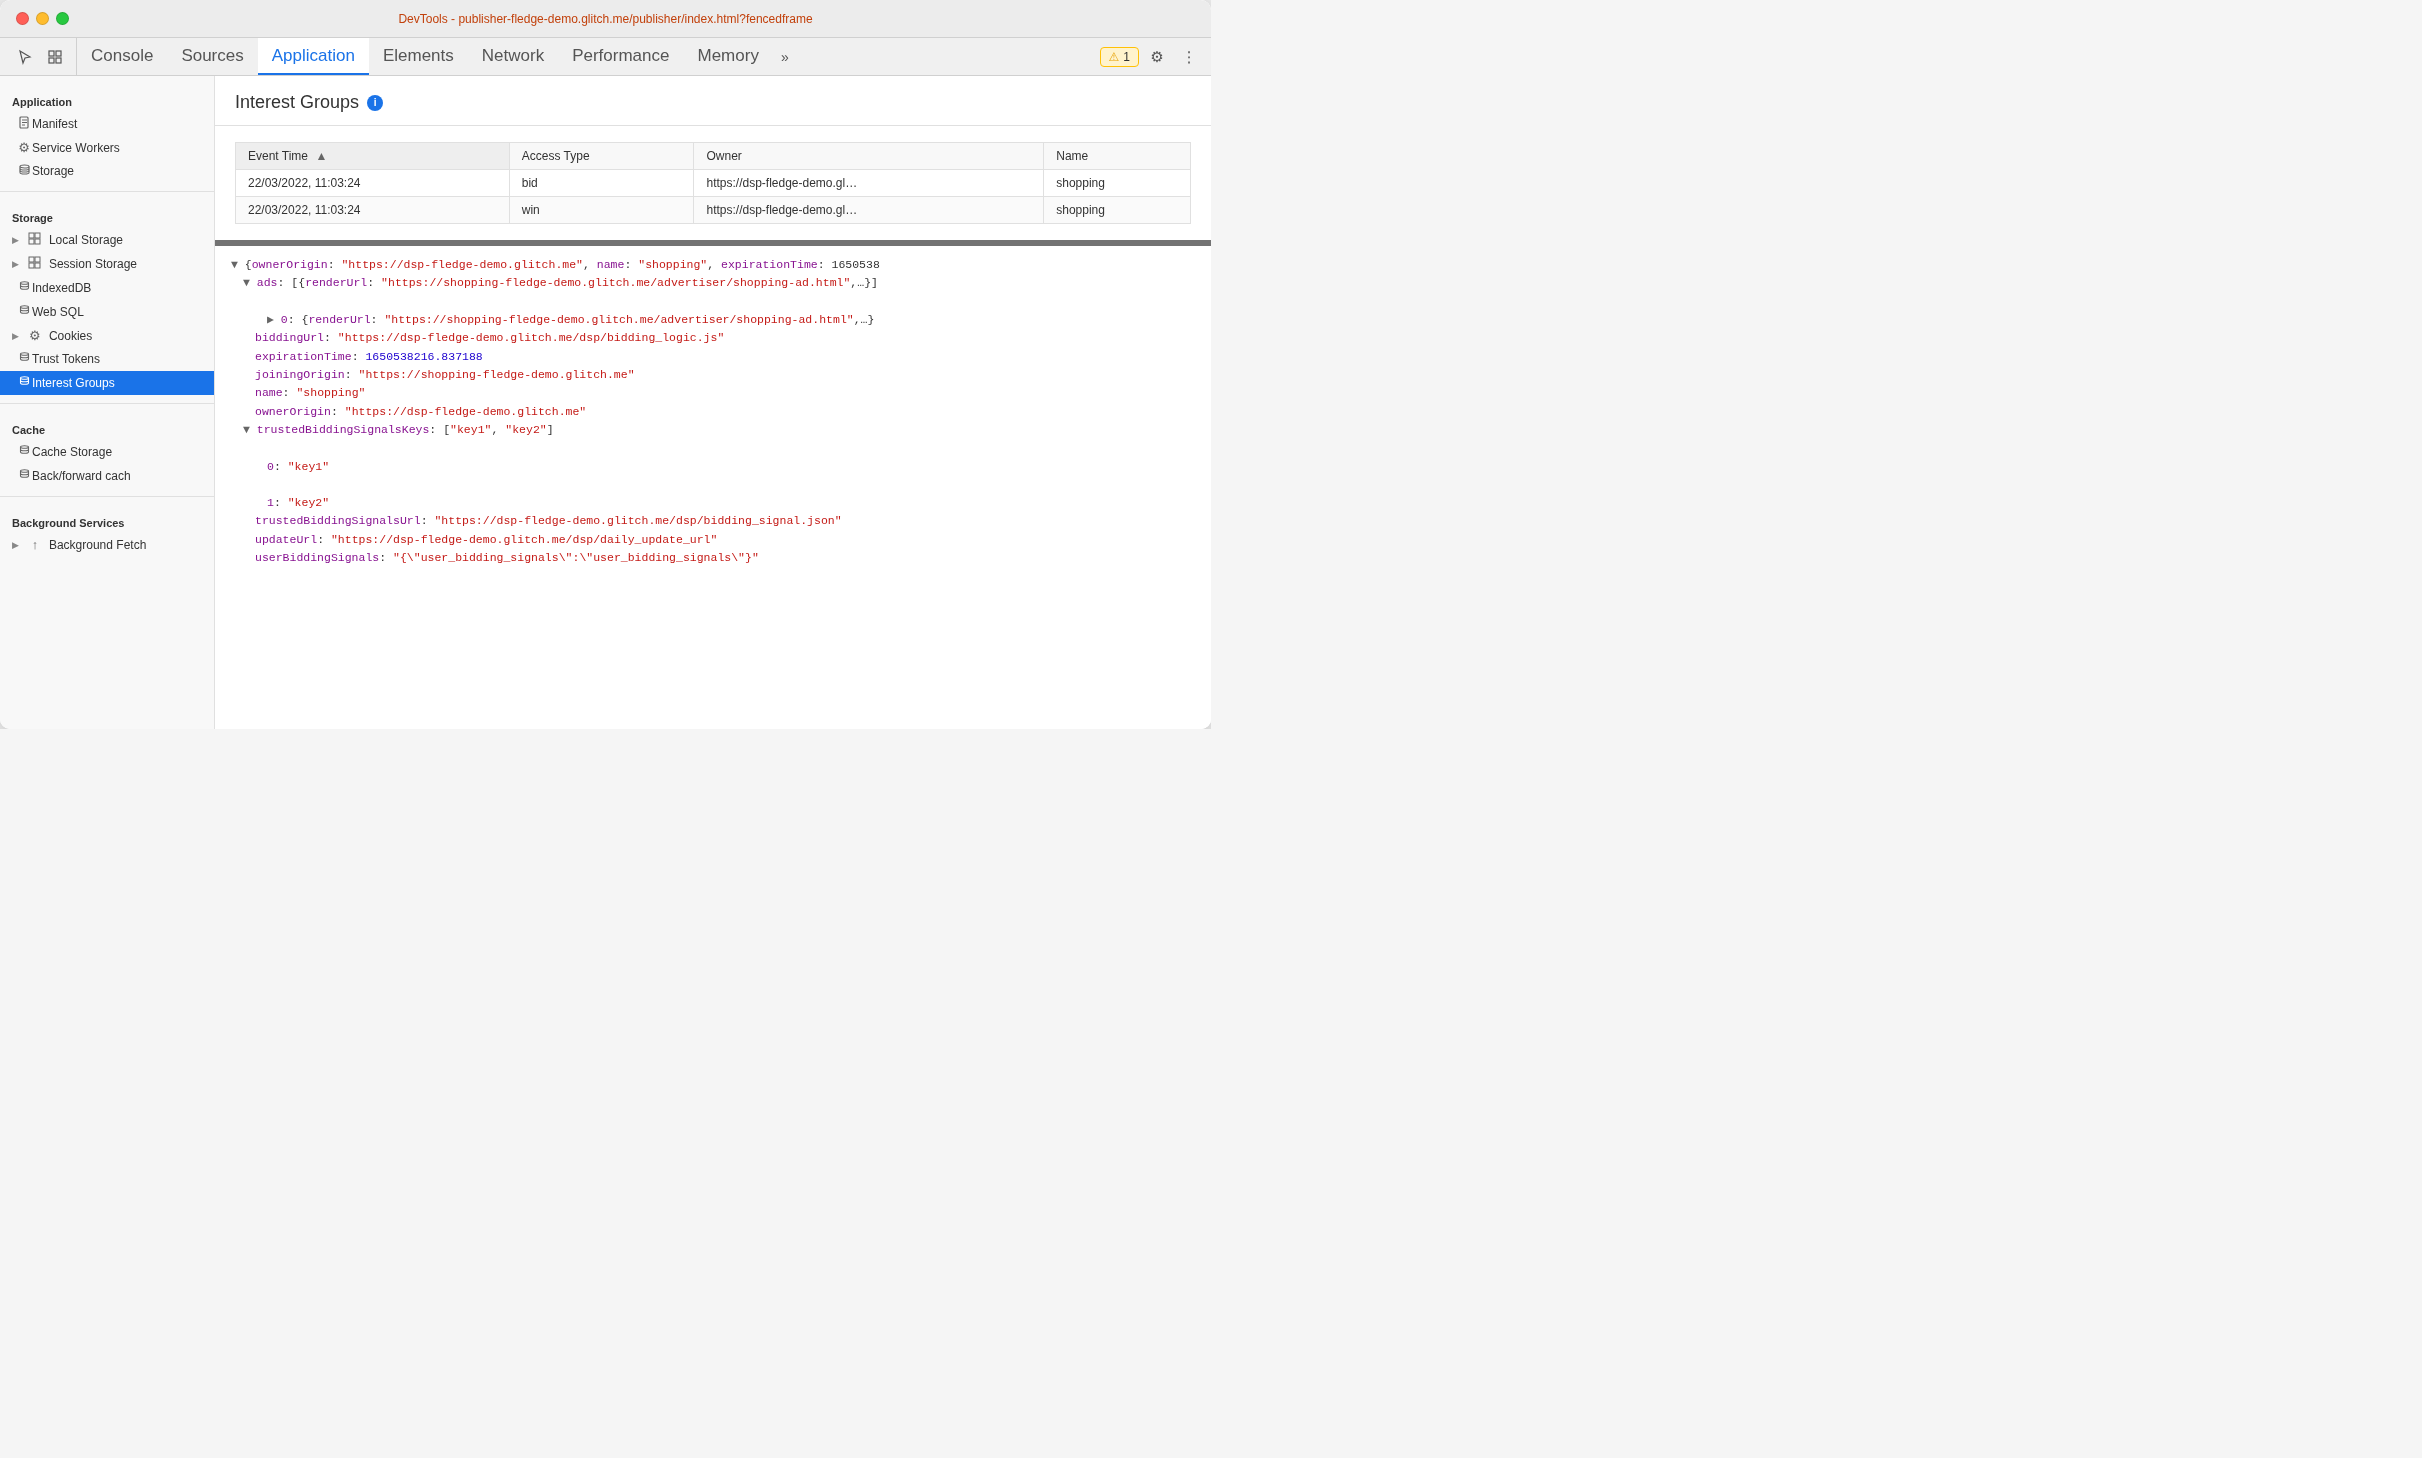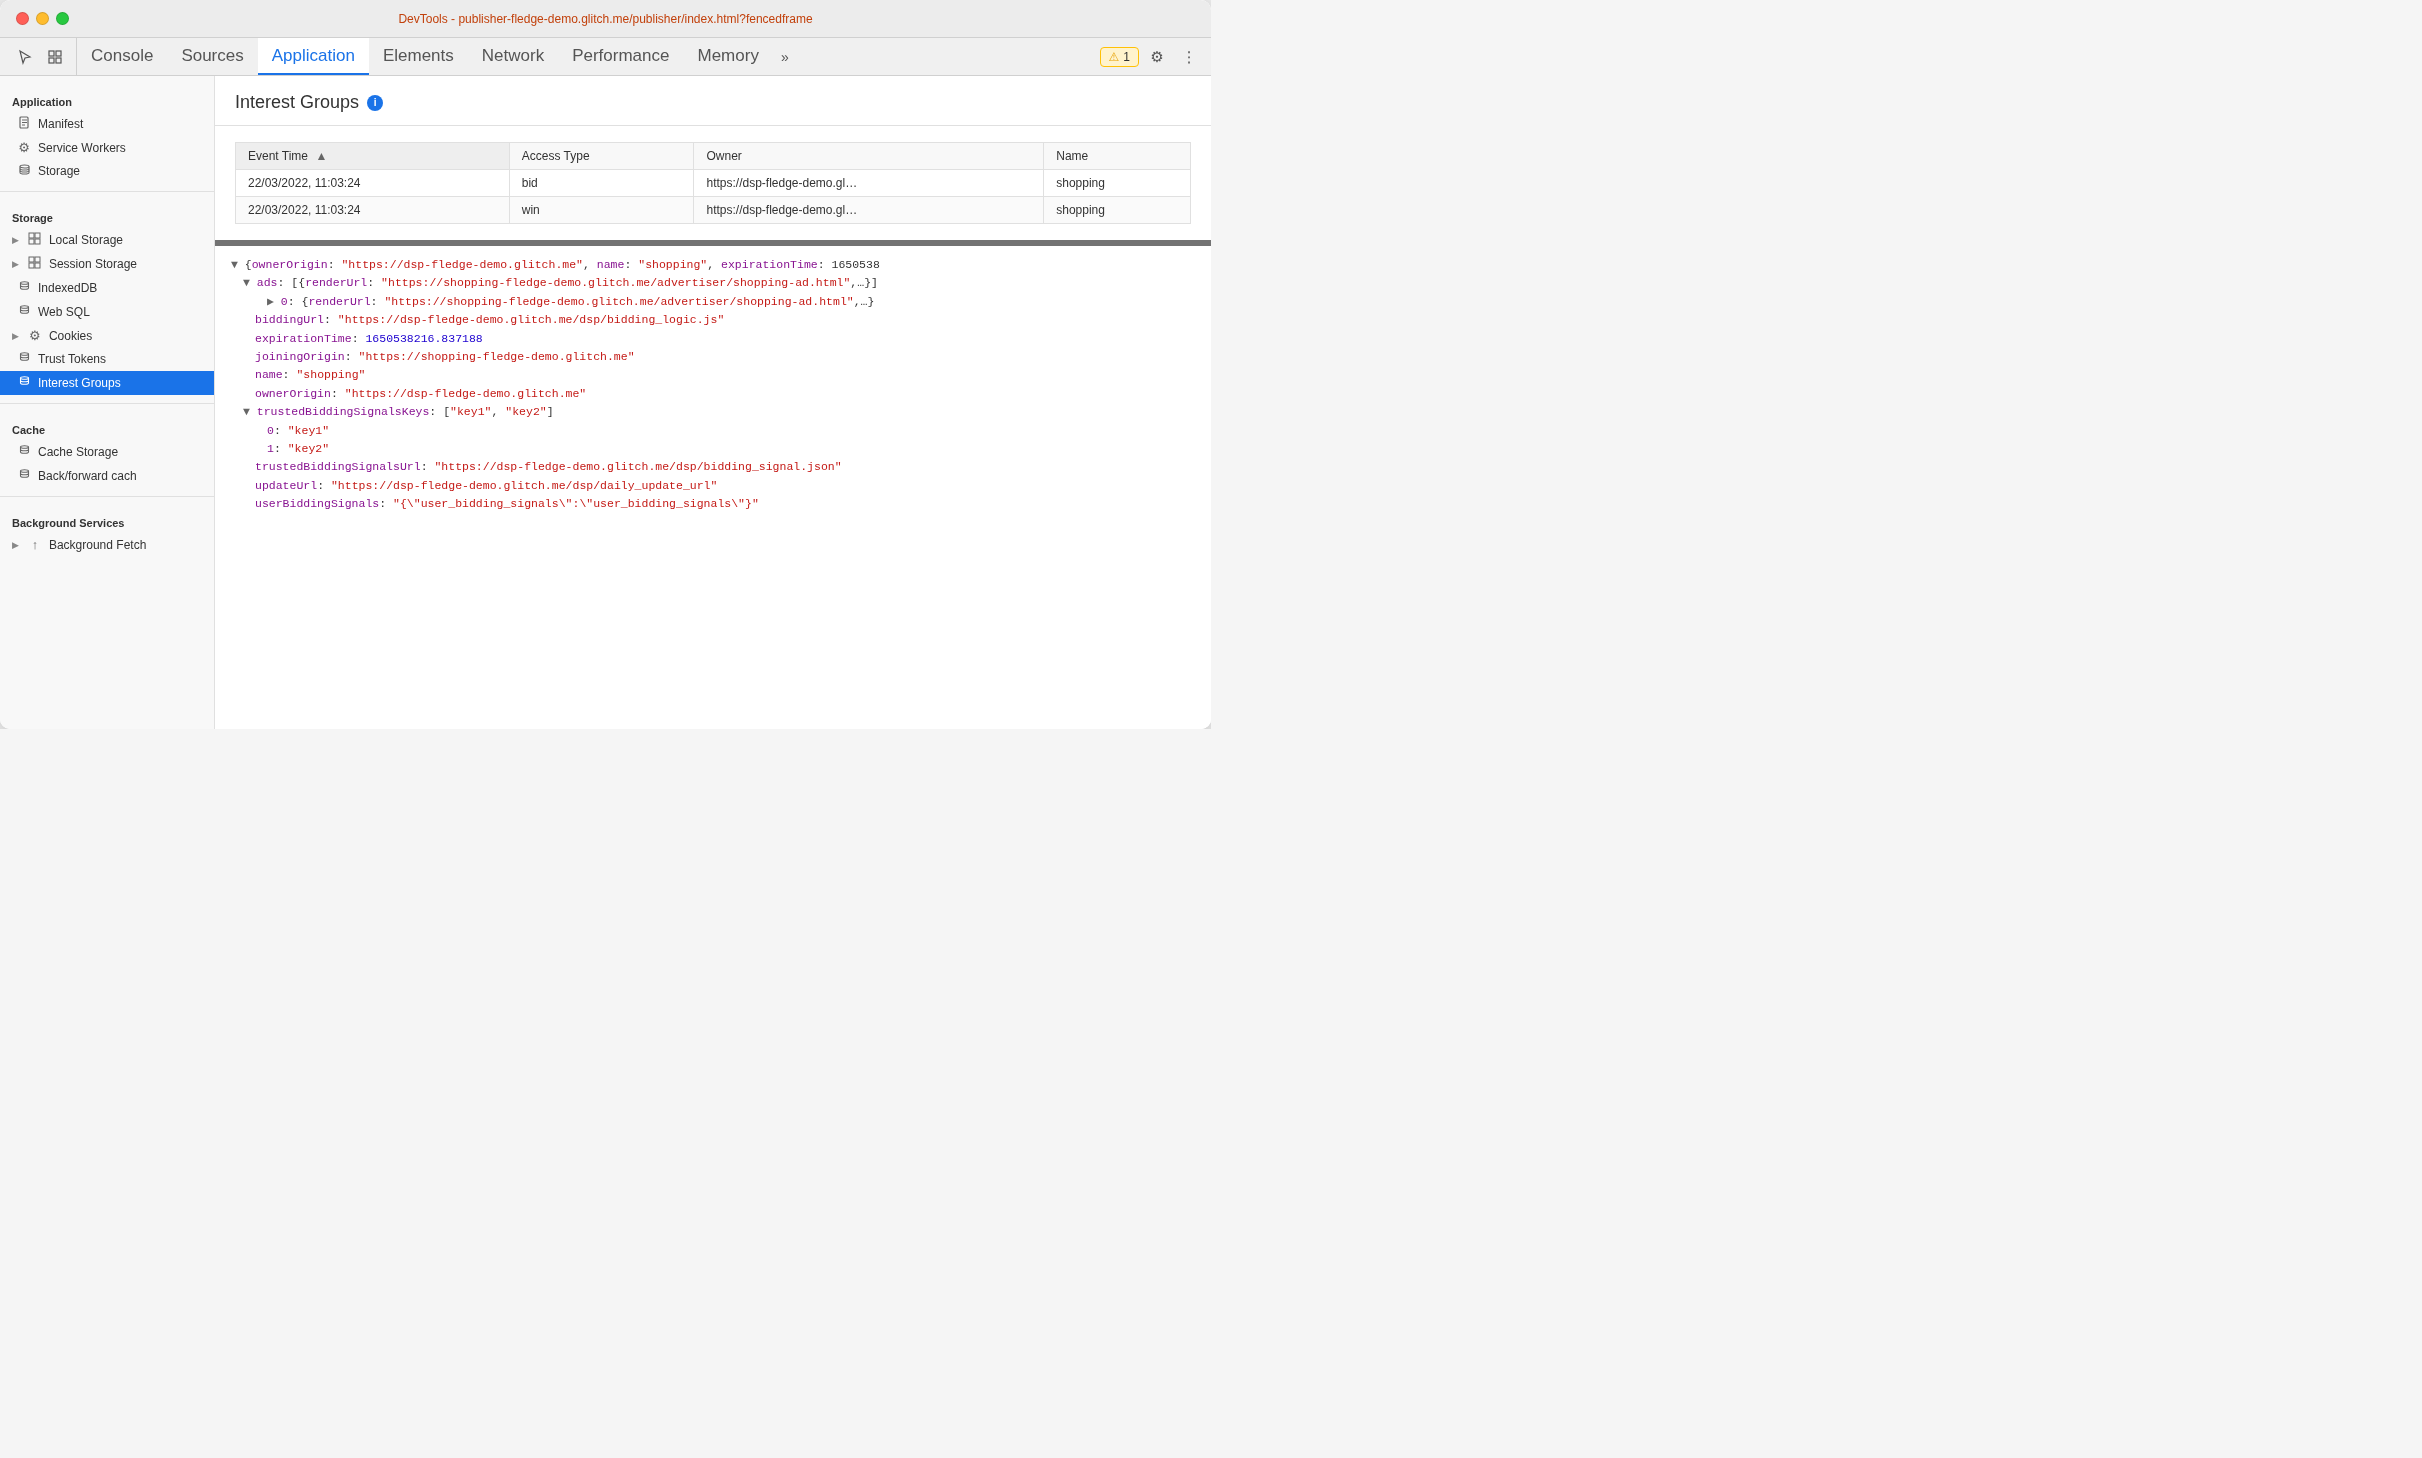--- a/index.html
+++ b/index.html
@@ -154,21 +154,20 @@
     .sidebar-section-title {
       font-size: 11px;
       font-weight: 600;
       color: #333;
       padding: 12px 12px 4px 12px;
       text-transform: none;
     }
     .sidebar-item {
       display: flex;
       align-items: center;
-      gap: 6px;
       padding: 4px 12px 4px 16px;
       font-size: 12px;
       color: #333;
       cursor: pointer;
       border-radius: 0;
     }
     .sidebar-item.active {
       background: #1a73e8;
       color: #fff;
     }
@@ -285,21 +284,21 @@
     .json-string { color: #c41a16; }
     .json-number { color: #1c00cf; }
     .json-default { color: #333; }
     .json-triangle {
       color: #666;
       cursor: pointer;
       user-select: none;
     }
     .json-indent-1 { padding-left: 12px; }
     .json-indent-2 { padding-left: 24px; }
-    .json-indent-3 { padding-left: 36px; }
+    .json-indent-3 { padding-left: 36px; margin-top: 18px; }
   </style>
 </head>
 <body>
 
 <div class="window">
 
   <div class="titlebar">
     <div class="traffic-lights">
       <div class="traffic-light tl-red"></div>
       <div class="traffic-light tl-yellow"></div>

